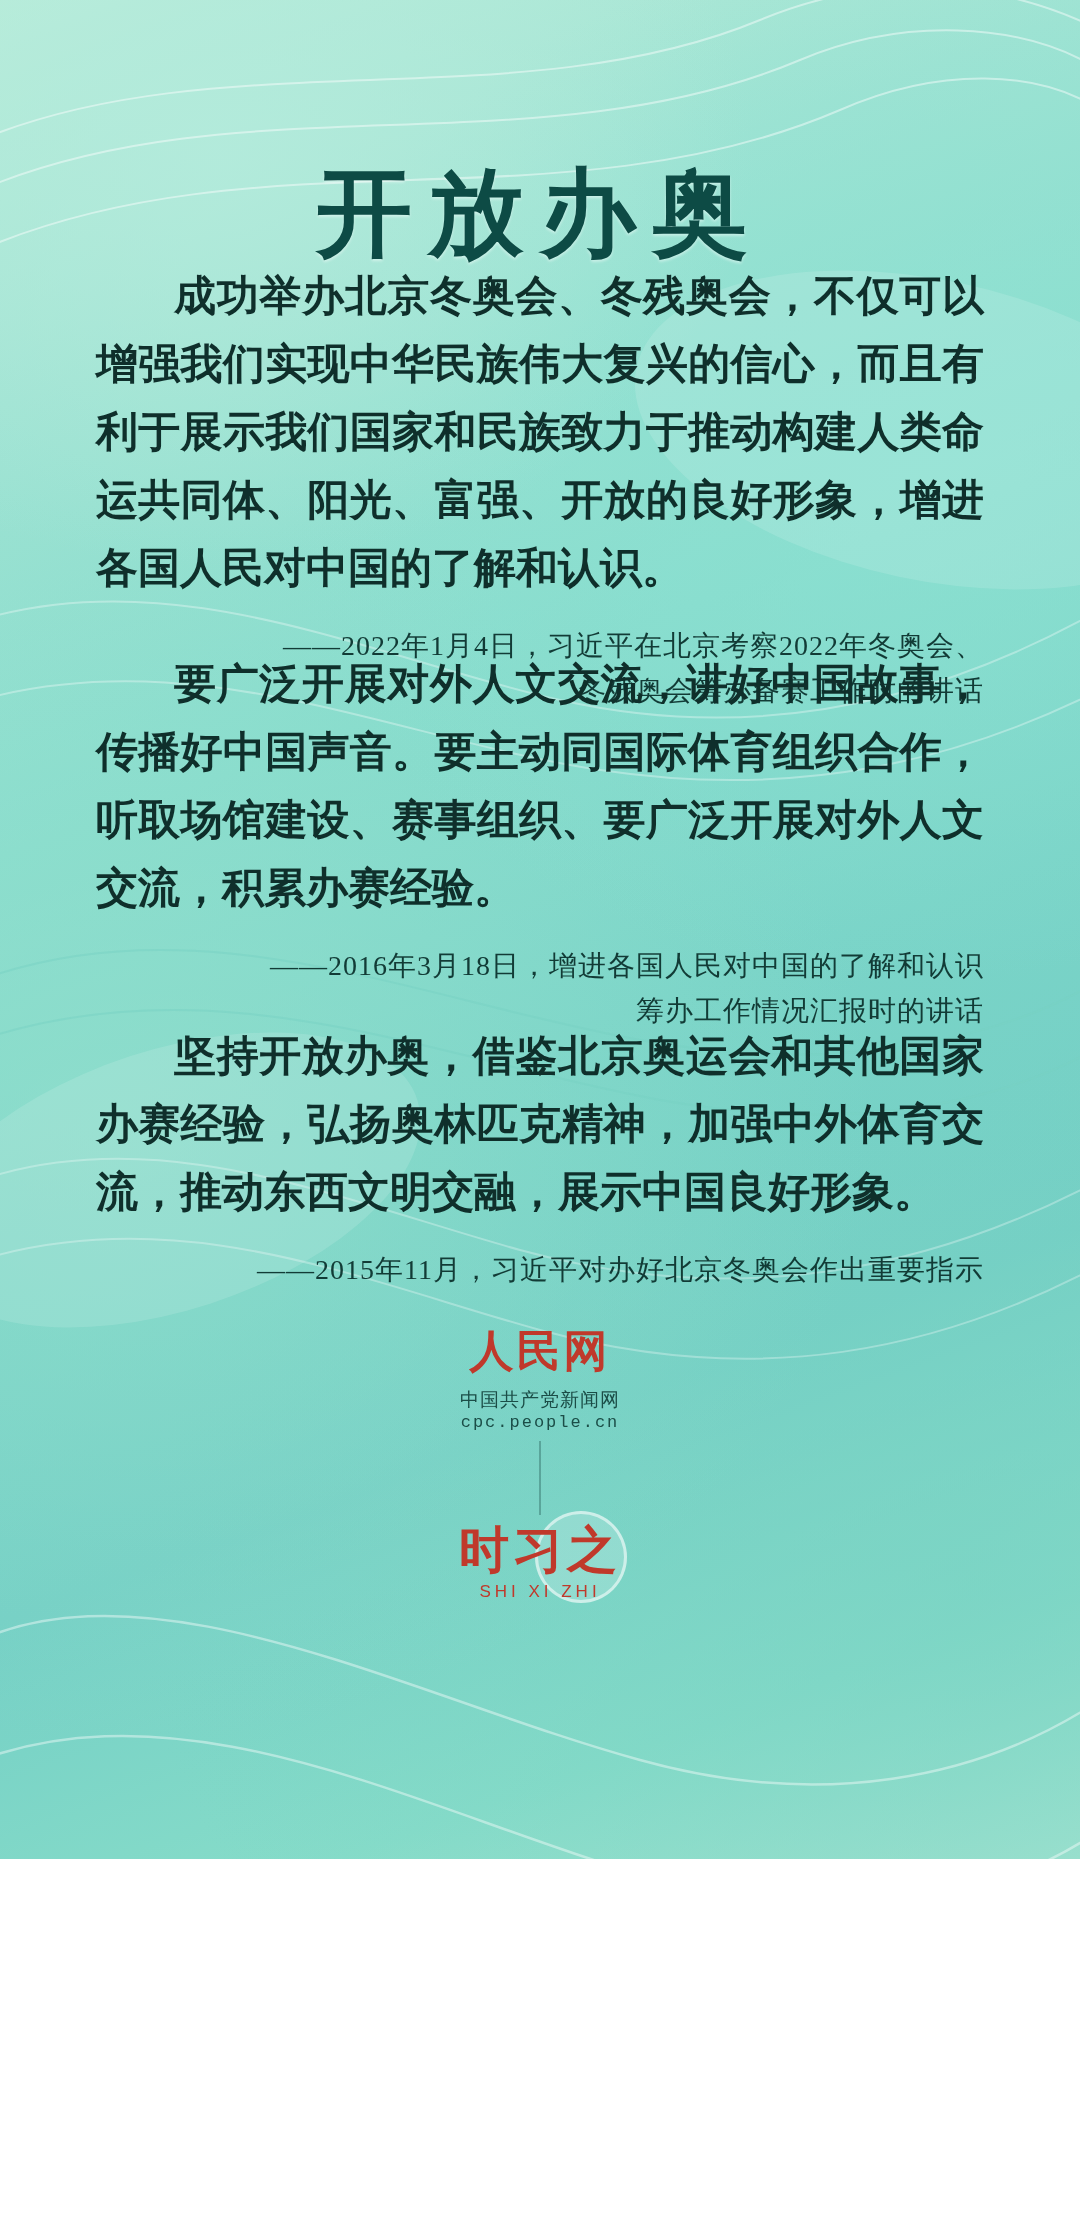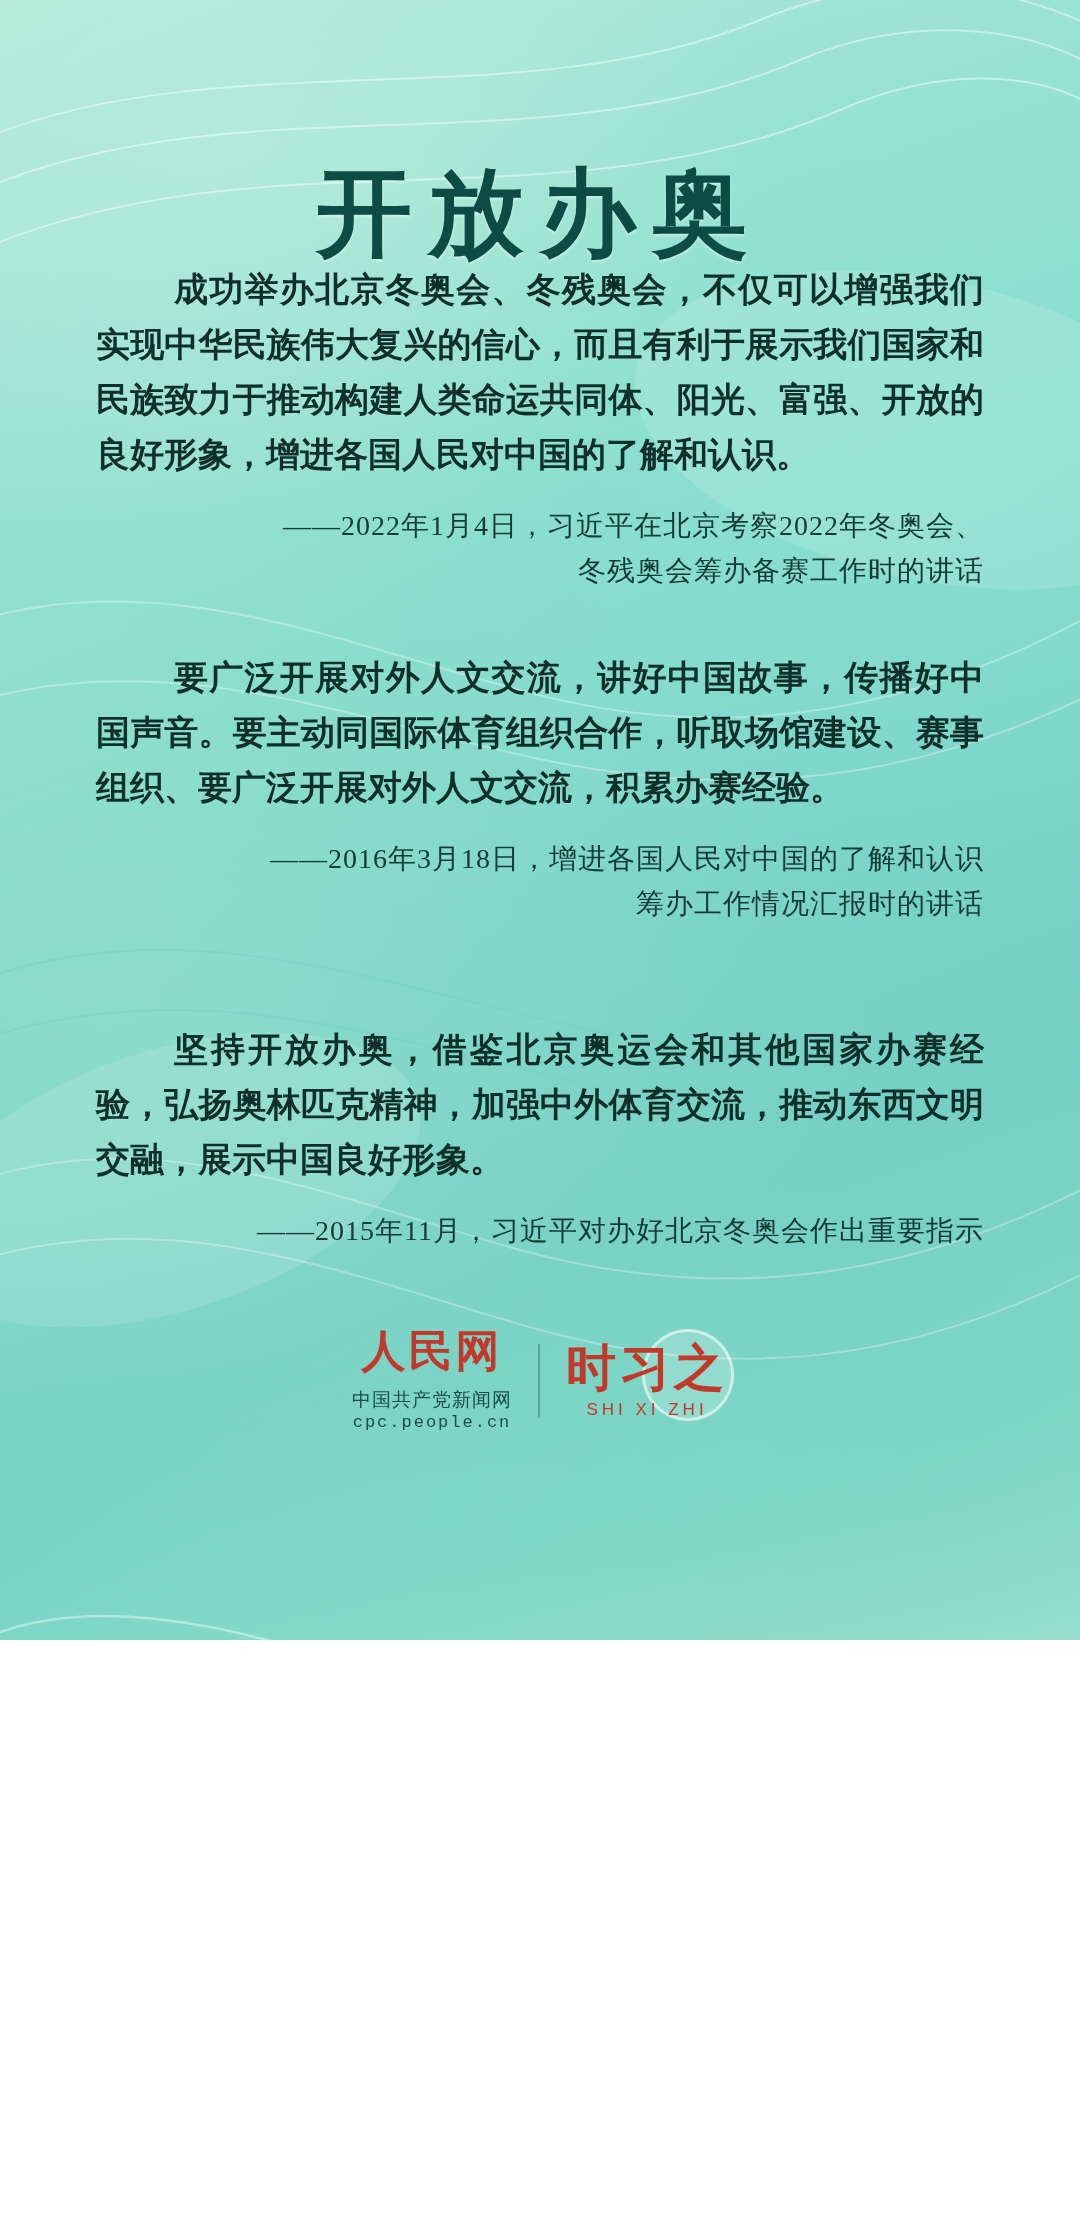--- a/index.html
+++ b/index.html
@@ -8,21 +8,21 @@
   }
   body {
     width: 1080px;
     height: 2231px;
     font-family: "Liberation Serif", "DejaVu Serif", serif;
     overflow: hidden;
   }
   .poster {
     position: relative;
     width: 1080px;
-    height: 1640px;
+    height: 1859px;
     background:
       radial-gradient(ellipse 900px 700px at 20% 8%, rgba(180,235,220,0.85) 0%, rgba(180,235,220,0) 60%),
       radial-gradient(ellipse 1000px 800px at 85% 25%, rgba(140,225,210,0.7) 0%, rgba(140,225,210,0) 65%),
       radial-gradient(ellipse 1100px 900px at 10% 60%, rgba(150,225,205,0.6) 0%, rgba(150,225,205,0) 70%),
       radial-gradient(ellipse 1200px 900px at 90% 85%, rgba(120,210,195,0.65) 0%, rgba(120,210,195,0) 70%),
       linear-gradient(160deg, #b9ecd9 0%, #9fe3d3 18%, #87dccd 38%, #7ad4c8 55%, #74cfc5 72%, #86dcc9 88%, #a9e6d2 100%);
     overflow: hidden;
   }
   .swirl {
     position: absolute;
@@ -50,21 +50,21 @@
     color: #0d4b45;
     text-shadow: 0 2px 3px rgba(255,255,255,0.45);
   }
 
   .block {
     position: absolute;
     left: 96px;
     width: 888px;
   }
   .quote {
-    font-size: 34px;
+    font-size: 42px;
     line-height: 1.62;
     color: #0f2f2b;
     font-weight: bold;
     text-align: justify;
     text-justify: inter-ideograph;
     text-indent: 78px;
     font-family: "Liberation Serif", "DejaVu Serif", serif;
   }
   .attrib {
     margin-top: 22px;
@@ -82,22 +82,23 @@
   #block3 { top: 1022px; }
 
   .footer {
     position: absolute;
     left: 0;
     top: 1330px;
     width: 1080px;
     display: flex;
     align-items: center;
     justify-content: center;
-    gap: 26px;
+    gap: 10px;
     z-index: 6;
+    flex-direction: column;
   }
   .logo-left {
     text-align: center;
     line-height: 1;
   }
   .logo-left .cn {
     font-family: "Liberation Serif", "DejaVu Serif", serif;
     font-size: 44px;
     font-weight: bold;
     color: #c0392b;

